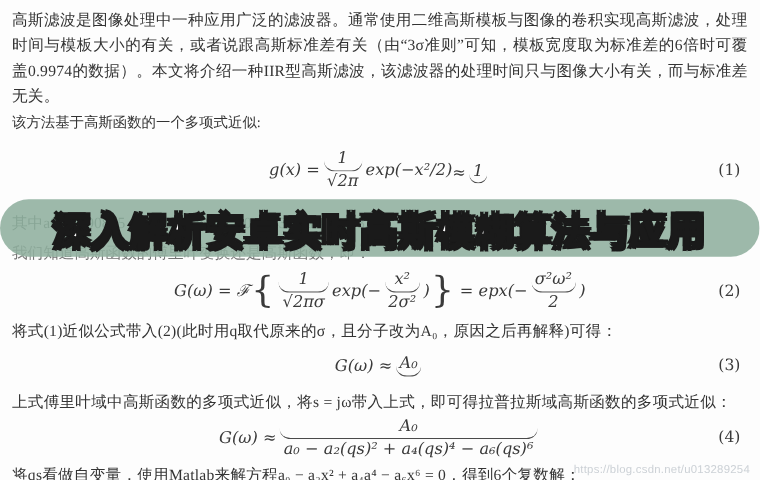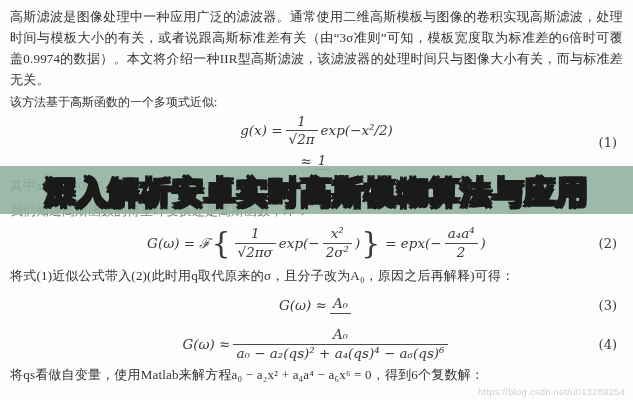--- a/index.html
+++ b/index.html
@@ -1,36 +1,36 @@
 <!DOCTYPE html>
 <html><head>
 <meta charset="utf-8">
 <style>
-  * { margin:0; padding:0; box-sizing:border-box; }
+  * { margin:0; padding:0; box-sizing:border-box;border-radius:24px; }
   html,body { width:633px; height:400px; }
   body {
     font-family:"Liberation Serif", serif;
     background:#fdfdfd;
     color:#333;
     overflow:hidden;
     position:relative;
   }
   .page { position:relative; width:633px; height:400px; background:#fdfdfd; }
 
   
   .para {
     font-size:13px; line-height:21px; letter-spacing:.2px;
     padding:0 10px; text-align:justify;
   }
   .p1 { padding-top:6px; }
   .lead { font-size:12px; line-height:20px; padding:2px 10px 0 10px; }
 
   
   .eq {
-    position:relative; display:flex; flex-direction:column;
+    position:relative; display:flex; flex-direction:row;
     justify-content:center; align-items:center;
     font-family:"DejaVu Serif", serif; font-style:italic;
     font-size:13.5px; color:#3a3a3a;
   }
   .eq-row { display:flex; align-items:center; justify-content:center; line-height:1.1; }
   .frac { display:inline-block; text-align:center; vertical-align:middle; margin:0 3px; }
   .frac .n { display:block; padding:0 3px 1px 3px; border-bottom:1px solid #4a4a4a; line-height:1.15; }
   .frac .d { display:block; padding:1px 3px 0 3px; line-height:1.15; }
   .eqnum {
     position:absolute; right:16px; top:50%; transform:translateY(-50%);
@@ -113,40 +113,41 @@
       <span>exp(−</span>
       <span class="frac">
         <span class="n">x²</span>
         <span class="d">2σ²</span>
       </span>
       <span>)</span>
       <span class="brace">}</span>
       <span class="gap"></span>
       <span>= epx(−</span>
       <span class="frac">
-        <span class="n">a₄a⁴</span>
+        <span class="n">σ²ω²</span>
         <span class="d">2</span>
       </span>
       <span>)</span>
     </div>
     <span class="eqnum">(2)</span>
   </div>
 
   <p class="para">将式(1)近似公式带入(2)(此时用q取代原来的σ，且分子改为A₀，原因之后再解释)可得：</p>
 
   <div class="eq eq3">
     <div class="eq-row">
       <span>G(ω) ≈</span>
       <span class="frac">
         <span class="n">A₀</span>
       </span>
     </div>
     <span class="eqnum">(3)</span>
   </div>
 
+  <p class="para">上式傅里叶域中高斯函数的多项式近似，将s = jω带入上式，即可得拉普拉斯域高斯函数的多项式近似：</p>
 
   <div class="eq eq4">
     <div class="eq-row">
       <span>G(ω) ≈</span>
       <span class="frac">
         <span class="n">A₀</span>
         <span class="d">a₀ − a₂(qs)² + a₄(qs)⁴ − a₆(qs)⁶</span>
       </span>
     </div>
     <span class="eqnum">(4)</span>

